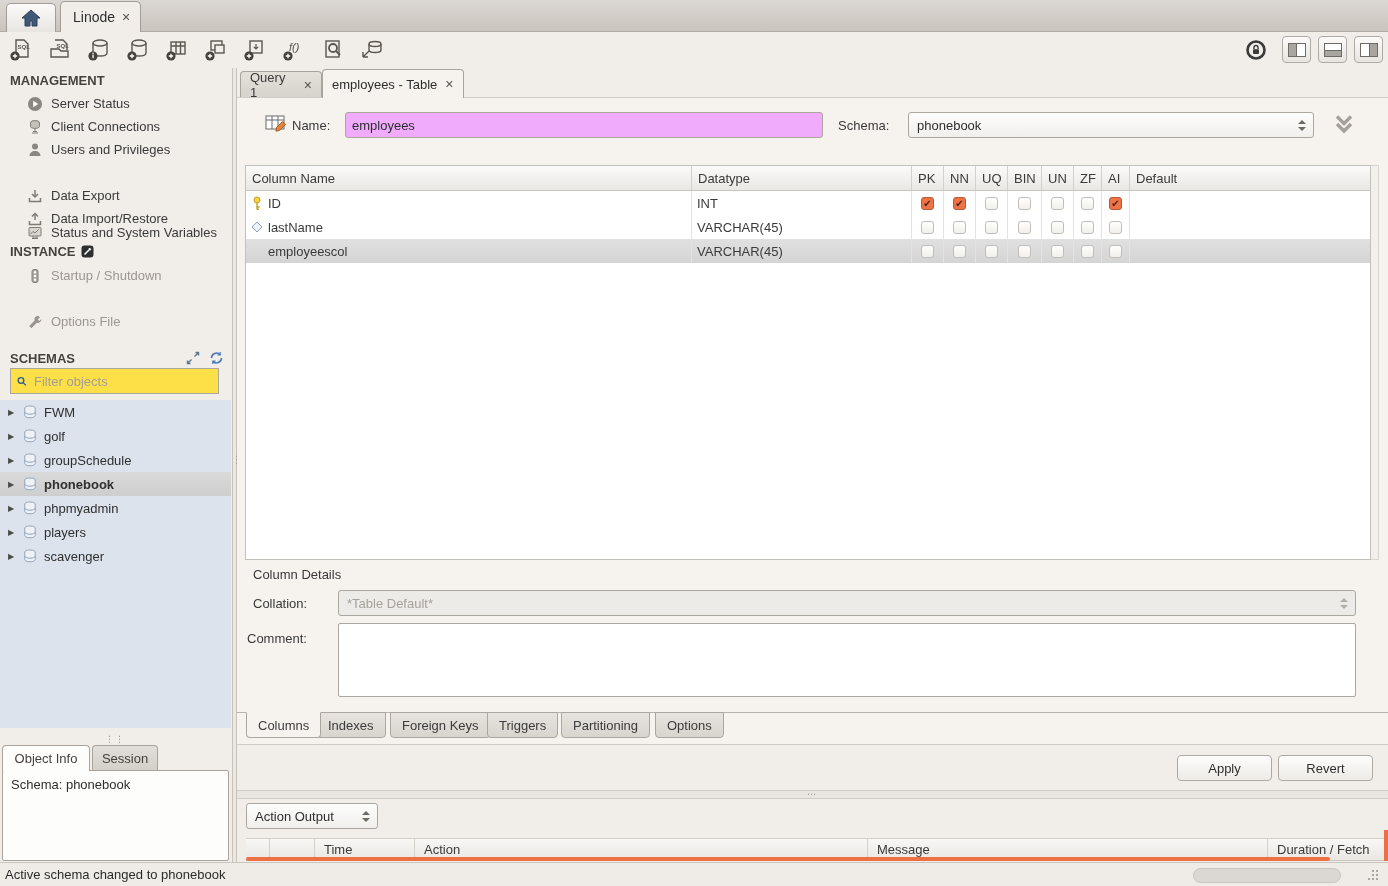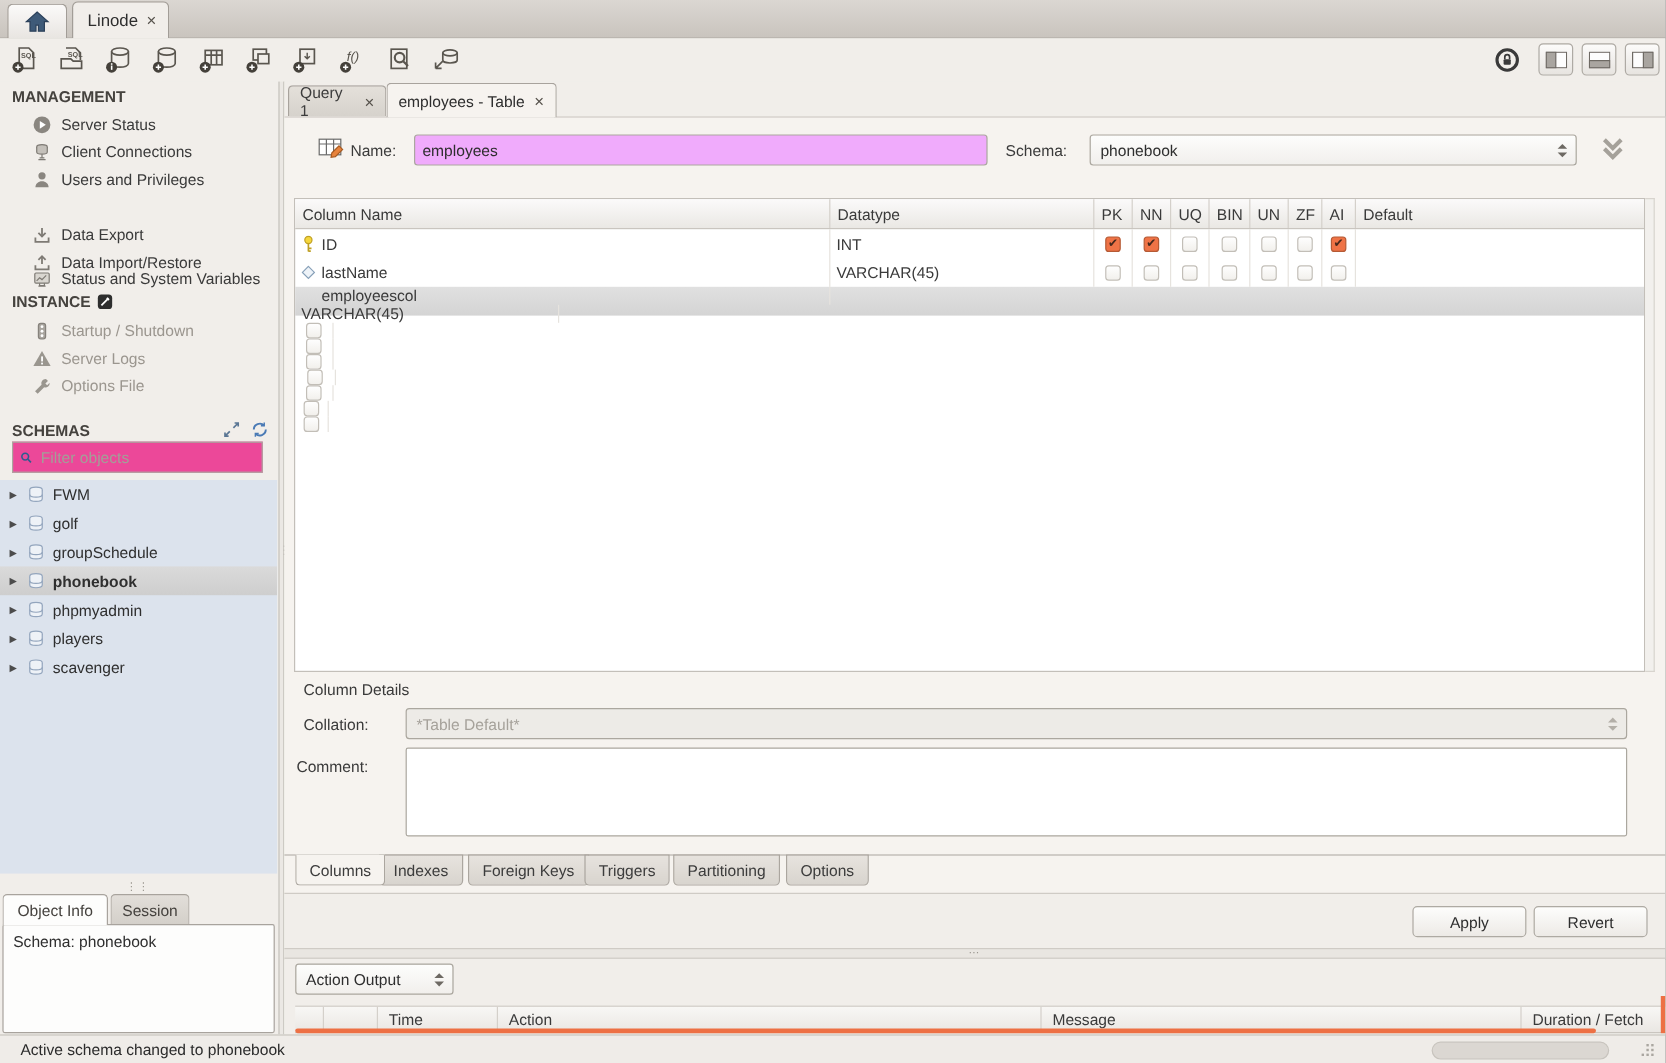--- a/index.html
+++ b/index.html
@@ -30,21 +30,21 @@
   
   .sidebar{position:absolute;left:0;top:68px;width:232px;height:794px;background:#f1eeea;}
   .vsplit{position:absolute;left:232px;top:68px;width:5px;height:794px;background:#ebe8e4;
           border-left:1px solid #c6c2bc;border-right:1px solid #c6c2bc;}
   .vsplit .grip{position:absolute;top:386px;left:-1px;color:#9a968f;font-size:10px;letter-spacing:-2px;}
   .side-header{position:absolute;left:10px;font-weight:bold;color:#45423e;font-size:13px;display:flex;align-items:center;gap:6px;}
   .side-item{position:absolute;left:0;width:232px;height:23px;display:flex;align-items:center;
              padding-left:27px;gap:8px;white-space:nowrap;overflow:hidden;color:#3a3a3a;}
   .side-item.dim{color:#9b968f;}
   .schemas-tools{position:absolute;top:283px;right:8px;display:flex;gap:9px;align-items:center;}
-  .filterbox{position:absolute;left:10px;top:300px;width:209px;height:26px;background:#ec4899;
+  .filterbox{position:absolute;left:10px;top:300px;width:209px;height:26px;background:#fde047;
              border:1px solid #aba79f;border-radius:0;display:flex;align-items:center;padding:0 6px;gap:5px;}
   .filterbox input{border:none;outline:none;flex:1;font:13px "Liberation Sans",sans-serif;color:#3a3a3a;background:transparent;}
   .filterbox input::placeholder{color:#a39f98;}
   .tree{position:absolute;left:0;top:332px;width:231px;height:328px;background:#dce3ed;overflow:hidden;}
   .tree-row{height:24px;display:flex;align-items:center;padding-left:8px;gap:7px;color:#2f2f2f;}
   .tree-row .expander{font-size:8px;color:#4c4c4c;width:8px;}
   .tree-row.selected{background:linear-gradient(#dadada,#cecece);font-weight:bold;}
   .info-tab{position:absolute;height:26px;display:flex;align-items:center;justify-content:center;
             border:1px solid #a8a39d;border-bottom:none;border-radius:4px 4px 0 0;
             background:linear-gradient(#e2ded9,#d3cfc9);color:#45423e;padding:0 10px;}
@@ -73,21 +73,21 @@
   .spin .up{border-bottom:4px solid #6d6963;}
   .spin .dn{border-top:4px solid #6d6963;}
   .selectbox.disabled .up{border-bottom-color:#b3afa8;} .selectbox.disabled .dn{border-top-color:#b3afa8;}
 
   
   .grid{position:absolute;left:8px;top:97px;width:1126px;height:395px;background:#fff;border:1px solid #c3bfb9;}
   .g-head{display:flex;height:25px;background:linear-gradient(#fbfafa,#eae8e4);border-bottom:1px solid #c9c5bf;}
   .g-head .gc{border-right:1px solid #d4d0ca;display:flex;align-items:center;padding-left:6px;color:#3a3a3a;}
   .g-row{display:flex;height:24px;align-items:stretch;}
   .g-row .gc{border-right:1px solid #e6e3de;display:flex;align-items:center;padding-left:5px;gap:5px;}
-  .g-row.selected{background:linear-gradient(#e0e0e0,#d4d4d4);flex-direction:column;}
+  .g-row.selected{background:linear-gradient(#e0e0e0,#d4d4d4);}
   .gc.w-name{width:446px;} .gc.w-type{width:220px;}
   .gc.w-pk,.gc.w-nn,.gc.w-uq,.gc.w-un{width:32px;} .gc.w-bin{width:34px;} .gc.w-zf,.gc.w-ai{width:28px;}
   .gc.w-def{flex:1;border-right:none;}
   .gc.ck{justify-content:center;padding-left:0;}
   .cb{width:13px;height:13px;border:1px solid #c2beb7;border-radius:3px;background:linear-gradient(#fefefe,#f2f0ec);
       display:flex;align-items:center;justify-content:center;font-size:10px;color:transparent;}
   .cb.checked{background:#ef7346;border-color:#b55a35;color:#46281c;}
   .cb.checked::after{content:"\2714";}
   .icon-spacer{width:12px;height:12px;}
   .grid-scroll{position:absolute;left:1134px;top:97px;width:8px;height:395px;background:#f2f0ed;border:1px solid #d8d4ce;border-left:none;}
@@ -115,21 +115,21 @@
   .ao-head{position:absolute;left:9px;top:38px;right:0;height:23px;display:flex;
            background:linear-gradient(#f8f7f5,#eae7e3);border-top:1px solid #d2cec8;border-bottom:1px solid #c9c5bf;}
   .ao-head .gc{border-right:1px solid #d4d0ca;display:flex;align-items:center;padding-left:9px;color:#3a3a3a;}
   .ao-c0{width:24px;} .ao-c1{width:45px;} .ao-time{width:100px;} .ao-action{width:453px;} .ao-msg{width:400px;}
   .ao-dur{flex:1;border-right:none !important;white-space:nowrap;overflow:hidden;}
   .ao-hscroll{position:absolute;left:9px;top:57px;width:1084px;height:4px;background:#ed7044;border-radius:2px;}
   .ao-vscroll{position:absolute;right:0;top:30px;width:4px;height:31px;background:#ed7044;}
 
   
   .statusbar{position:absolute;left:0;top:862px;width:100%;height:24px;background:#efece8;
-             border-top:1px solid #c9c5bf;display:flex;align-items:center;padding-left:17px;color:#2b2b2b;}
+             border-top:1px solid #c9c5bf;display:flex;align-items:center;padding-left:5px;color:#2b2b2b;}
   .status-pill{position:absolute;left:1193px;top:5px;width:148px;height:15px;background:#dbd7d2;
                border:1px solid #c8c4be;border-radius:8px;}
   .resize-grip{position:absolute;right:4px;top:7px;width:12px;height:12px;}
   .resize-grip i{position:absolute;width:2px;height:2px;background:#aaa6a0;
      box-shadow:0 0 #aaa6a0, -4px 8px #aaa6a0, 0 8px #aaa6a0, 4px 8px #aaa6a0, 0 4px #aaa6a0, 4px 4px #aaa6a0, 4px 0 #aaa6a0;}
   svg{display:block;}
 </style>
 </head>
 <body>
 
@@ -292,28 +292,20 @@
         </svg>
     </div>
     <div class="side-item dim" style="top:196px;">
       <svg width="16" height="16" viewBox="0 0 16 16">
           <rect x="5" y="1.5" width="6" height="13" rx="2" fill="#a8a49e" stroke="#86827c"></rect>
           <circle cx="8" cy="4.2" r="1.2" fill="#fff"></circle>
           <circle cx="8" cy="8" r="1.2" fill="#fff"></circle>
           <circle cx="8" cy="11.8" r="1.2" fill="#fff"></circle>
         </svg>
       <span>Startup / Shutdown</span>
-    </div>
-    <div class="side-item dim" style="top:219px;">
-      <svg width="16" height="16" viewBox="0 0 16 16">
-          <path d="M8 1.5L15.2 14H.8z" fill="#9a968f"></path>
-          <rect x="7.3" y="6" width="1.5" height="4.2" fill="#fff"></rect>
-          <rect x="7.3" y="11.2" width="1.5" height="1.5" fill="#fff"></rect>
-        </svg>
-      <span>Server Logs</span>
     </div>
     <div class="side-item dim" style="top:242px;">
       <svg width="16" height="16" viewBox="0 0 16 16">
           <path d="M11 1.8a3.6 3.6 0 0 0-3.4 4.8L2.2 12 4.4 14.2l5.4-5.4A3.6 3.6 0 0 0 14.4 5l-2.1 2.1-1.5-1.5 2.1-2.1A3.6 3.6 0 0 0 11 1.8z" fill="#9a968f"></path>
         </svg>
       <span>Options File</span>
     </div>
 
     <div class="side-header" style="top:283px;">
         <span>SCHEMAS</span>

